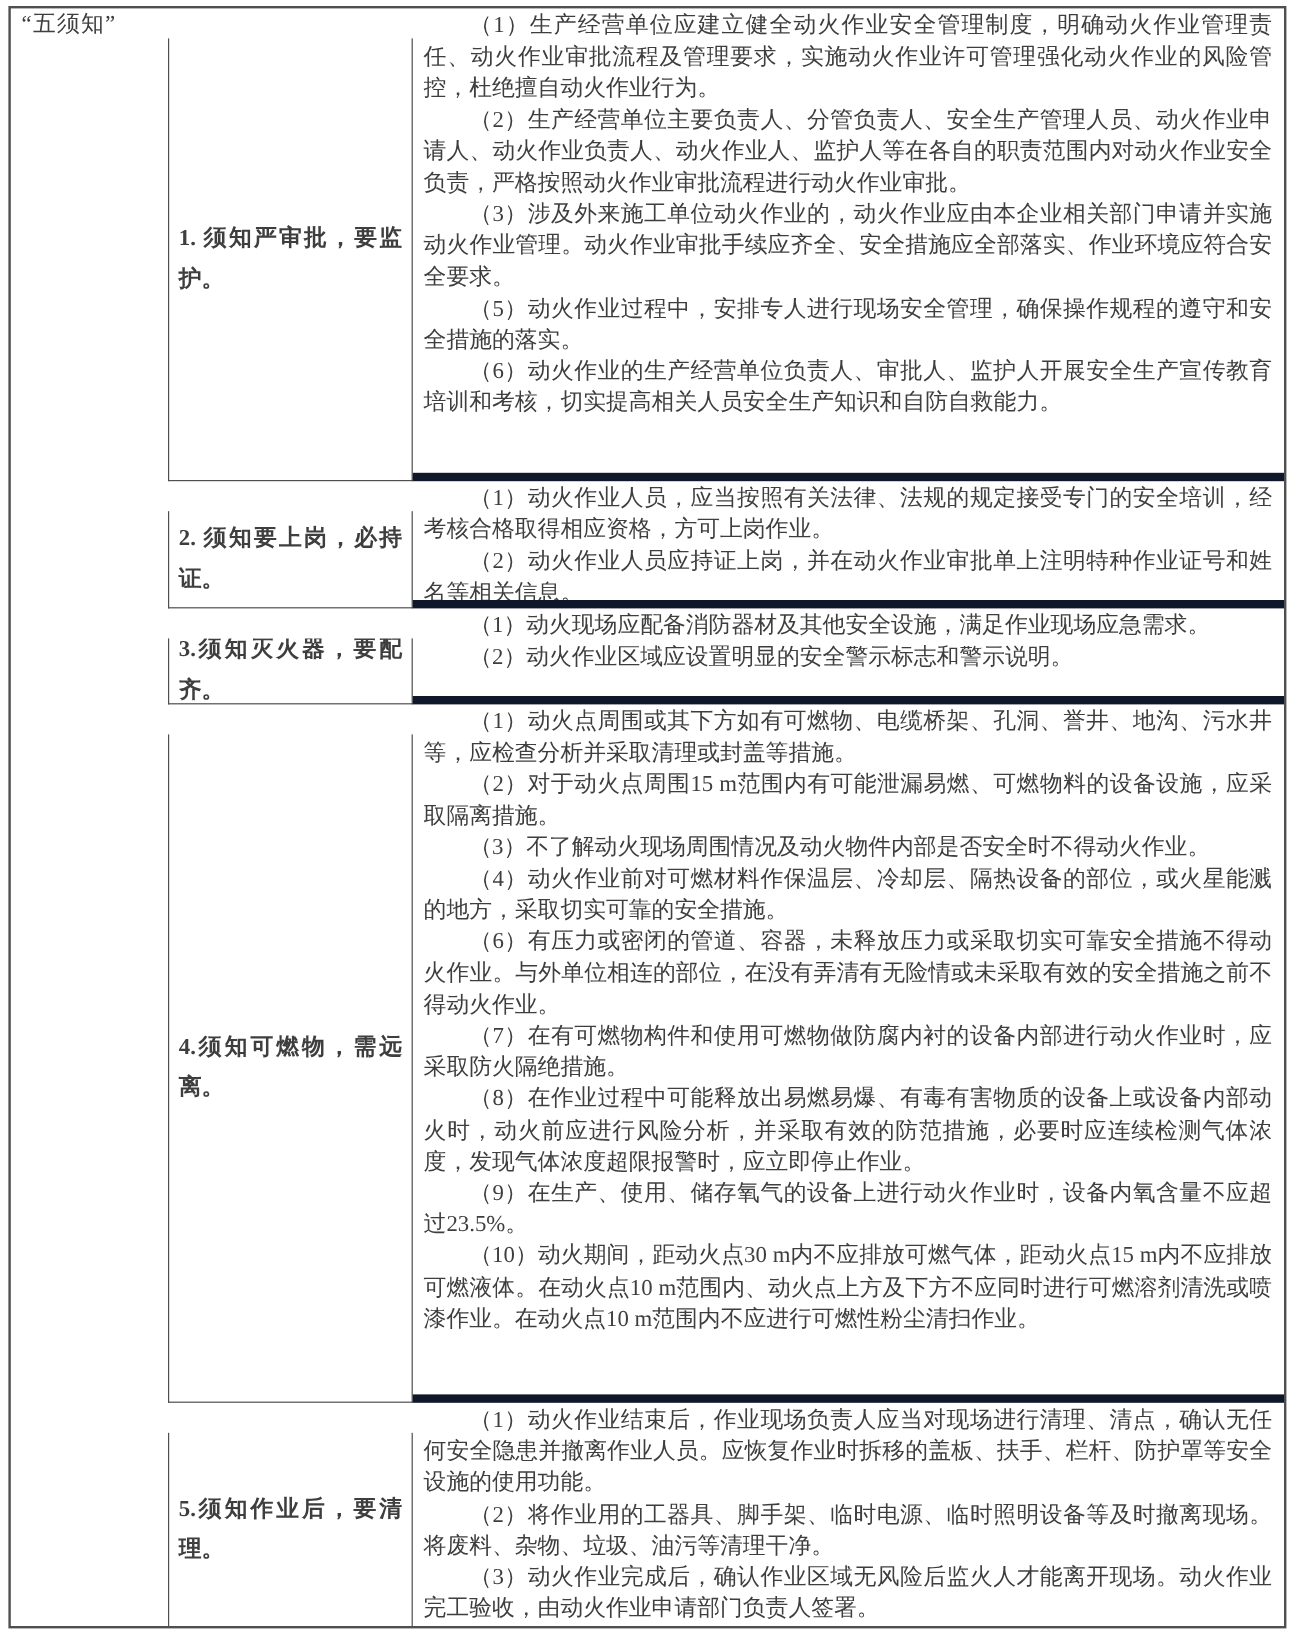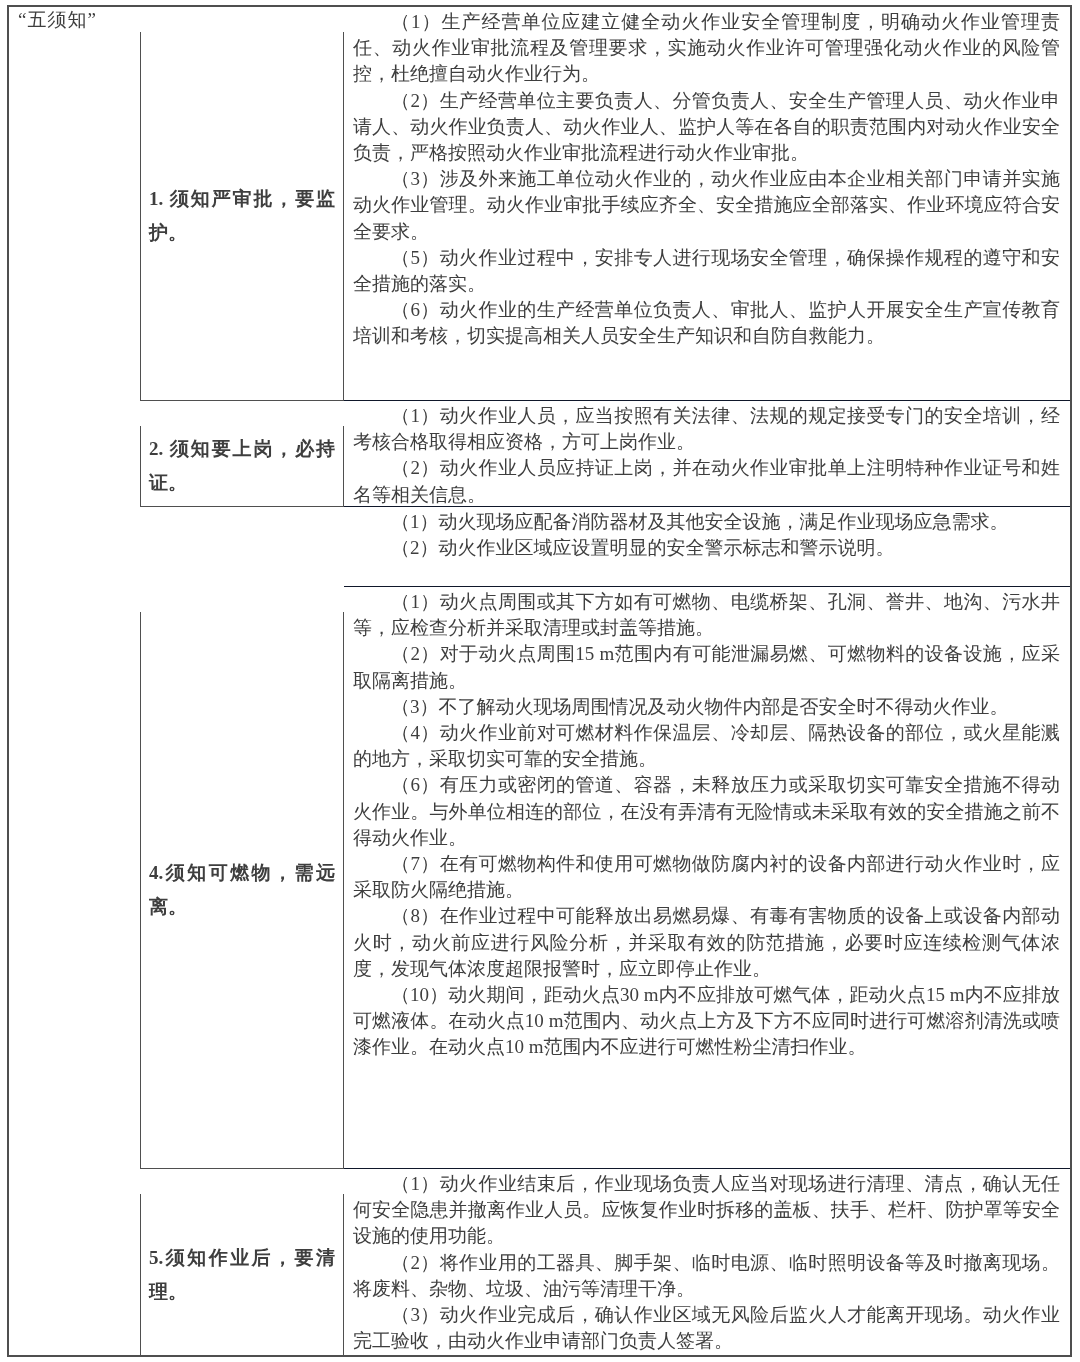--- a/index.html
+++ b/index.html
@@ -52,21 +52,21 @@
   }
   .cell-mid .lbl {
     width: 100%;
     text-align: justify;
     text-justify: inter-character;
   }
 
   
   .cell-right {
     grid-column: 3;
-    border-bottom: 1px solid #0f172a;
+    border-bottom: 7px solid #0f172a;
     padding: 2px 10px 0 9px;
     font-size: 19px;
     line-height: 26.2px;
   }
   .no-bb { border-bottom: none; }
 
   .cell-right p.para {
     text-indent: 2em;
     text-align: justify;
     text-justify: inter-character;
@@ -94,36 +94,40 @@
       </div>
 
     <div class="cell cell-mid" style="grid-row:2">
       <div class="lbl">2. 须知要上岗，必持证。</div>
     </div>
     <div class="cell cell-right" style="grid-row:2">
         <p class="para">（1）动火作业人员，应当按照有关法律、法规的规定接受专门的安全培训，经考核合格取得相应资格，方可上岗作业。</p>
         <p class="para">（2）动火作业人员应持证上岗，并在动火作业审批单上注明特种作业证号和姓名等相关信息。</p>
       </div>
 
+    <div class="cell cell-mid" style="grid-row:3">
+      <div class="lbl">3.须知灭火器，要配齐。</div>
+    </div>
     <div class="cell cell-right" style="grid-row:3">
         <p class="para">（1）动火现场应配备消防器材及其他安全设施，满足作业现场应急需求。</p>
         <p class="para">（2）动火作业区域应设置明显的安全警示标志和警示说明。</p>
       </div>
 
     <div class="cell cell-mid" style="grid-row:4">
       <div class="lbl">4.须知可燃物，需远离。</div>
     </div>
     <div class="cell cell-right" style="grid-row:4">
         <p class="para">（1）动火点周围或其下方如有可燃物、电缆桥架、孔洞、誉井、地沟、污水井等，应检查分析并采取清理或封盖等措施。</p>
         <p class="para">（2）对于动火点周围15 m范围内有可能泄漏易燃、可燃物料的设备设施，应采取隔离措施。</p>
         <p class="para">（3）不了解动火现场周围情况及动火物件内部是否安全时不得动火作业。</p>
         <p class="para">（4）动火作业前对可燃材料作保温层、冷却层、隔热设备的部位，或火星能溅的地方，采取切实可靠的安全措施。</p>
         <p class="para">（6）有压力或密闭的管道、容器，未释放压力或采取切实可靠安全措施不得动火作业。与外单位相连的部位，在没有弄清有无险情或未采取有效的安全措施之前不得动火作业。</p>
         <p class="para">（7）在有可燃物构件和使用可燃物做防腐内衬的设备内部进行动火作业时，应采取防火隔绝措施。</p>
         <p class="para">（8）在作业过程中可能释放出易燃易爆、有毒有害物质的设备上或设备内部动火时，动火前应进行风险分析，并采取有效的防范措施，必要时应连续检测气体浓度，发现气体浓度超限报警时，应立即停止作业。</p>
+        <p class="para">（9）在生产、使用、储存氧气的设备上进行动火作业时，设备内氧含量不应超过23.5%。</p>
         <p class="para">（10）动火期间，距动火点30 m内不应排放可燃气体，距动火点15 m内不应排放可燃液体。在动火点10 m范围内、动火点上方及下方不应同时进行可燃溶剂清洗或喷漆作业。在动火点10 m范围内不应进行可燃性粉尘清扫作业。</p>
       </div>
 
     <div class="cell cell-mid no-bb" style="grid-row:5">
       <div class="lbl">5.须知作业后，要清理。</div>
     </div>
     <div class="cell cell-right no-bb" style="grid-row:5">
         <p class="para">（1）动火作业结束后，作业现场负责人应当对现场进行清理、清点，确认无任何安全隐患并撤离作业人员。应恢复作业时拆移的盖板、扶手、栏杆、防护罩等安全设施的使用功能。</p>
         <p class="para">（2）将作业用的工器具、脚手架、临时电源、临时照明设备等及时撤离现场。将废料、杂物、垃圾、油污等清理干净。</p>
         <p class="para">（3）动火作业完成后，确认作业区域无风险后监火人才能离开现场。动火作业完工验收，由动火作业申请部门负责人签署。</p>

